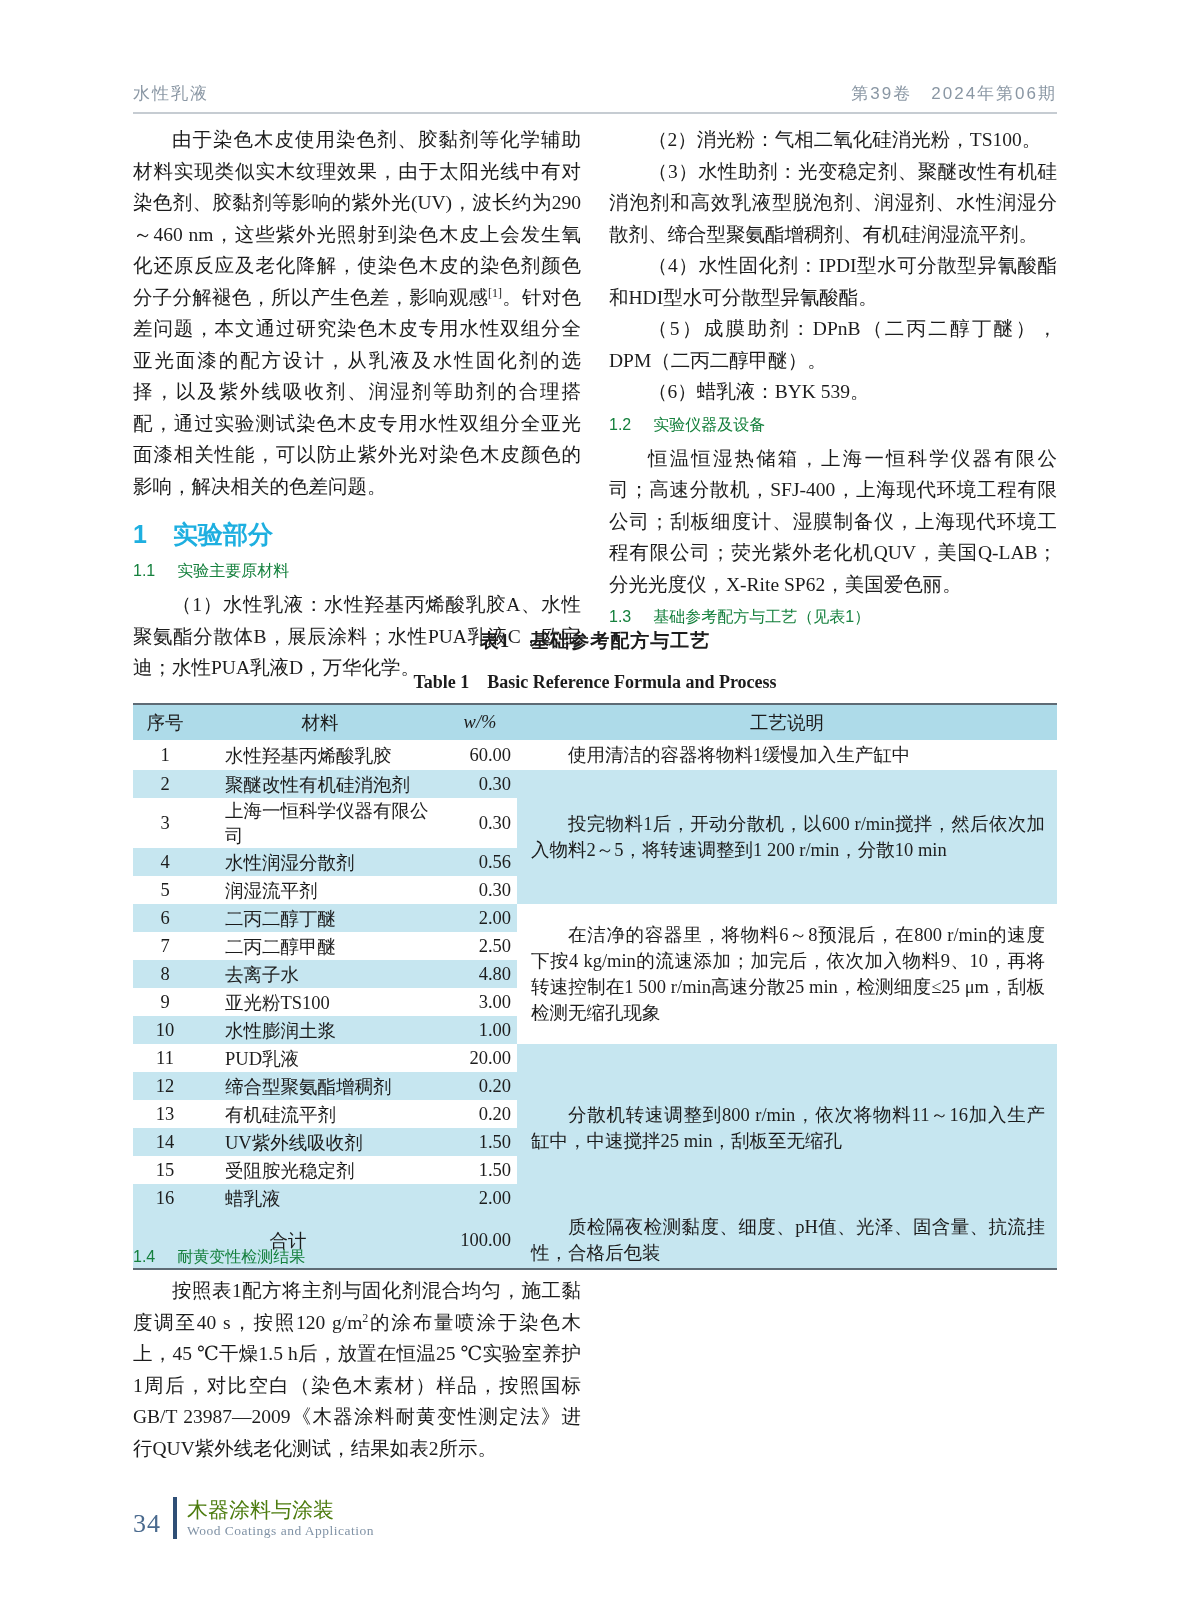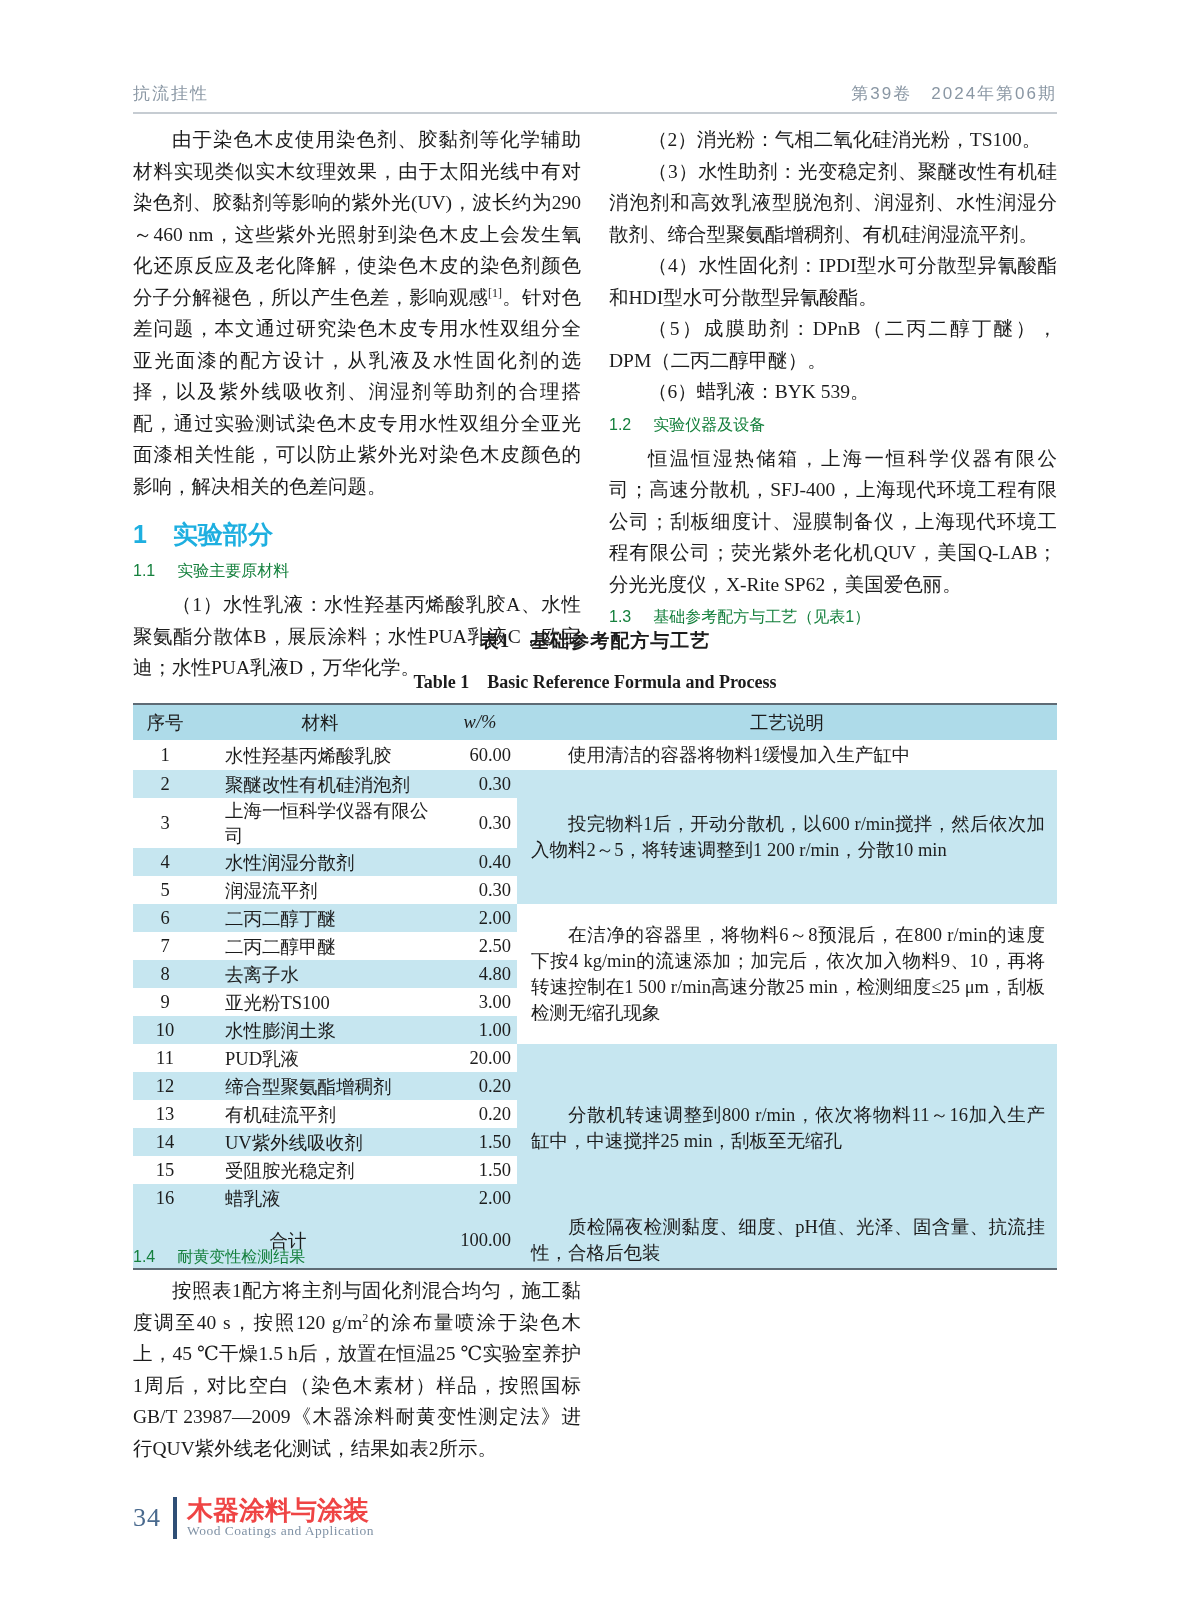--- a/index.html
+++ b/index.html
@@ -55,36 +55,36 @@
   td.w  { text-align:right; padding-right:6px; }
   tr.zb td.c { background:#c6e6f0; }
   td.proc {
     text-align:justify; padding:2px 12px 2px 14px; text-indent:2em;
     line-height:26px; font-size:18.5px;
   }
   td.proc.bg { background:#c6e6f0; }
   tr.total td { background:#c6e6f0; height:32px; }
   td.total-label { text-align:center; }
   
-  .pfoot { position:absolute; left:133px; top:1497px; display:flex; align-items:center; }
+  .pfoot { position:absolute; left:133px; top:1497px; display:flex; align-items:flex-end; }
   .pfoot .pageno { font-size:26px; color:#4a6a8e; margin-right:12px; letter-spacing:1px; }
   .pfoot .bar { width:4px; height:42px; background:#2f4f76; margin-right:10px; }
   .pfoot .jcn {
-    font-family:"Liberation Sans","DejaVu Sans",sans-serif; font-weight:bold;
-    font-size:26px; color:#ef4444; line-height:24px;
+    font-family:"Liberation Sans","DejaVu Sans",sans-serif; font-weight:normal;
+    font-size:21px; color:#4d7c0f; line-height:24px;
   }
   .pfoot .jen { font-size:13.5px; color:#8193a6; letter-spacing:.5px; line-height:17px; }
 </style>
 </head>
 <body>
 
 <div class="page">
 
   <div class="phead">
-    <span>抗流挂性</span>
+    <span>水性乳液</span>
     <span>第39卷　2024年第06期</span>
   </div>
 
   <div class="cols cols-top">
     <div class="col">
       <p class="para"><span>由于染色木皮使用染色剂、胶黏剂等化学辅助材料实现类似实木纹理效果，由于太阳光线中有对染色剂、胶黏剂等影响的紫外光(UV)，波长约为290～460 nm，这些紫外光照射到染色木皮上会发生氧化还原反应及老化降解，使染色木皮的染色剂颜色分子分解褪色，所以产生色差，影响观感</span><sup class="fnref">[1]</sup><span>。针对色差问题，本文通过研究染色木皮专用水性双组分全亚光面漆的配方设计，从乳液及水性固化剂的选择，以及紫外线吸收剂、润湿剂等助剂的合理搭配，通过实验测试染色木皮专用水性双组分全亚光面漆相关性能，可以防止紫外光对染色木皮颜色的影响，解决相关的色差问题。</span></p>
 
       <div class="h1">
         <span class="hnum">1</span><span>实验部分</span>
       </div>
@@ -145,21 +145,21 @@
           <td class="proc bg" rowspan="4">投完物料1后，开动分散机，以600 r/min搅拌，然后依次加入物料2～5，将转速调整到1 200 r/min，分散10 min</td>
         </tr>
         <tr>
           <td class="no c">3</td>
           <td class="mat c">上海一恒科学仪器有限公司</td>
           <td class="w c">0.30</td>
         </tr>
         <tr class="zb">
           <td class="no c">4</td>
           <td class="mat c">水性润湿分散剂</td>
-          <td class="w c">0.40</td>
+          <td class="w c">0.56</td>
         </tr>
         <tr>
           <td class="no c">5</td>
           <td class="mat c">润湿流平剂</td>
           <td class="w c">0.30</td>
         </tr>
         <tr class="zb">
           <td class="no c">6</td>
           <td class="mat c">二丙二醇丁醚</td>
           <td class="w c">2.00</td>

